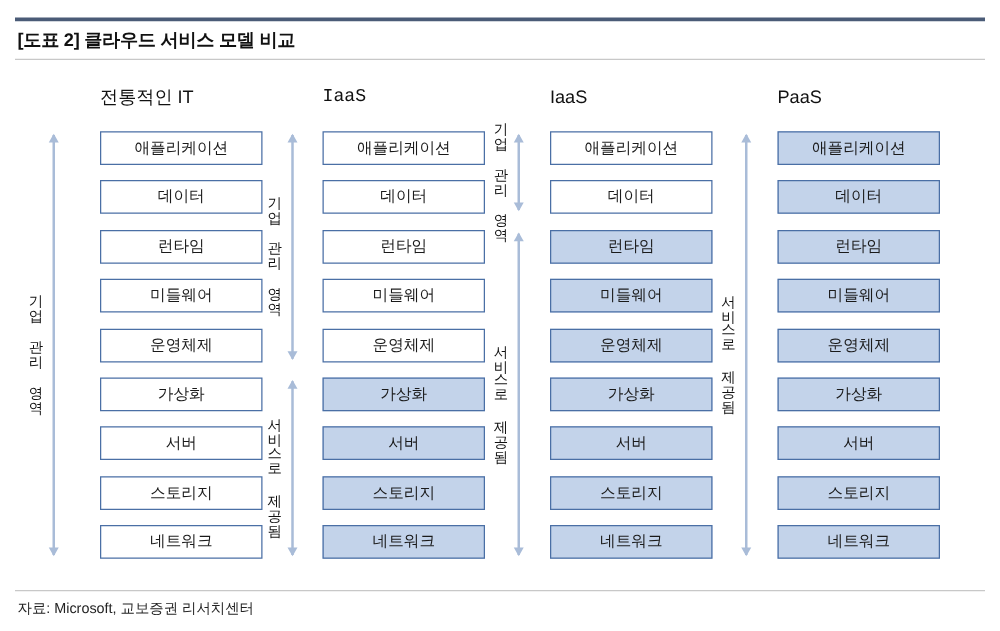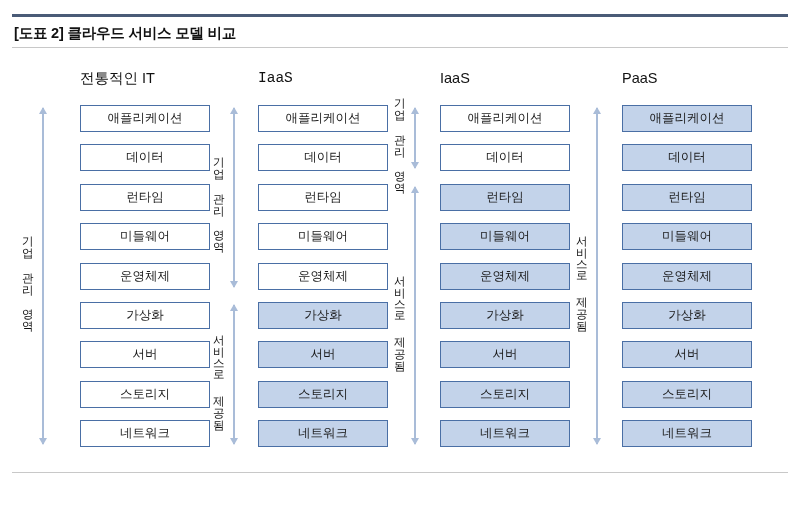--- a/index.html
+++ b/index.html
@@ -219,14 +219,15 @@
       <div class="vlabel" style="left: 212px; top: 374.6px; transform: translateY(-50%);">서비스로 제공됨</div>
       <div class="arrow" style="left: 414px; top: 108px; height: 60.4px;"></div>
       <div class="vlabel" style="left: 393px; top: 138.2px; transform: translateY(-50%);">기업 관리 영역</div>
       <div class="arrow" style="left: 414px; top: 186.8px; height: 257.4px;"></div>
       <div class="vlabel" style="left: 393px; top: 315.5px; transform: translateY(-50%);">서비스로 제공됨</div>
       <div class="arrow" style="left: 596px; top: 108px; height: 336.2px;"></div>
       <div class="vlabel" style="left: 575px; top: 276.1px; transform: translateY(-50%);">서비스로 제공됨</div>
     </div>
 
   <div class="foot-rule"></div>
+  <div class="source">자료: Microsoft, 교보증권 리서치센터</div>
 
 </div>
 
 </body></html>

